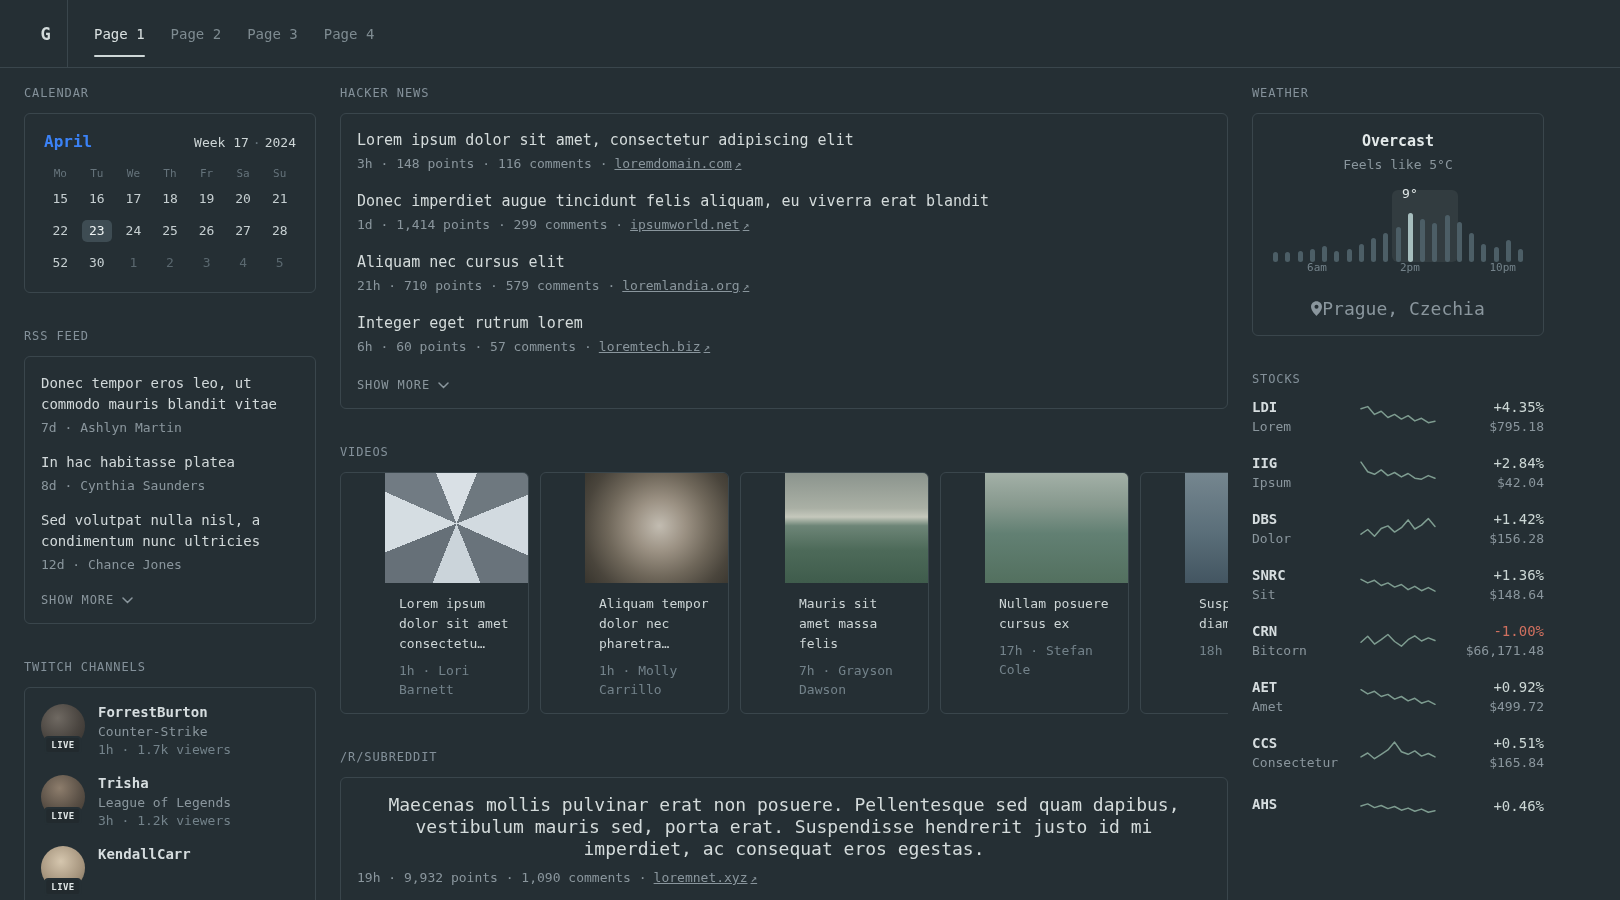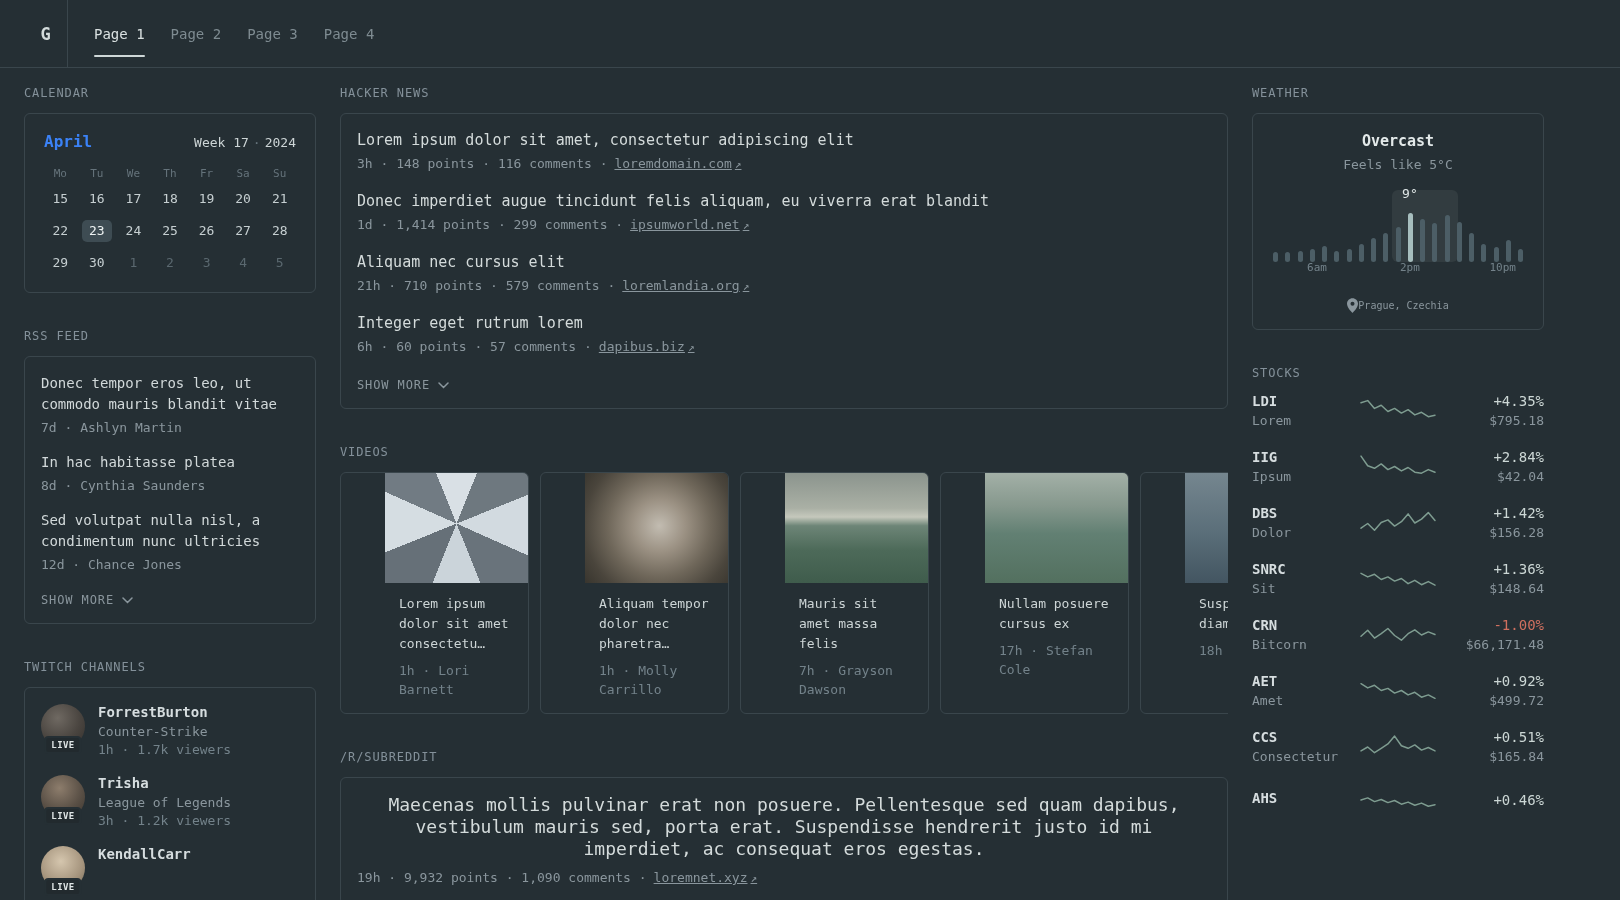--- a/index.html
+++ b/index.html
@@ -92,21 +92,21 @@
   
   .w-cond{ text-align:center; font-size:15px; font-weight:700; color:#e3e9e9; margin-top:2px; }
   .w-feels{ text-align:center; font-size:13px; color:var(--muted); margin-top:7px; }
   .w-chart{ position:relative; height:92px; margin:18px 4px 0; }
   .day-region{ position:absolute; top:0; bottom:20px; background:rgba(221,235,230,0.07); border-radius:6px; }
   .bars{ position:absolute; left:0; right:0; top:12px; bottom:20px; display:flex; align-items:flex-end; justify-content:space-between; }
   .bar{ width:5px; border-radius:2.5px; background:#4c5e66; min-height:6px; }
   .bar.hl{ background:#a7bebe; }
   .w-temp{ position:absolute; top:-4px; transform:translateX(-50%); font-size:13px; color:#e0e7e7; }
   .w-time{ position:absolute; bottom:8px; transform:translateX(-50%); font-size:11px; color:var(--muted2); }
-  .w-loc{ display:flex; align-items:center; justify-content:center; gap:0; margin-top:16px; color:var(--muted); font-size:10px; }
+  .w-loc{ display:flex; align-items:center; justify-content:center; gap:0; margin-top:16px; color:var(--muted); font-size:18px; }
   .w-loc svg{ fill:var(--muted); flex:0 0 auto; }
 
   
   .stock-row{ display:flex; align-items:center; margin-top:21px; }
   .stock-row:first-child{ margin-top:10px; }
   .s-left{ flex:1 1 0; min-width:0; }
   .s-sym{ font-size:14px; font-weight:700; color:var(--text); }
   .s-name{ font-size:13px; color:var(--muted); margin-top:4px; white-space:nowrap; }
   .spark{ flex:0 0 78px; width:78px; height:30px; }
   .spark polyline{ fill:none; stroke:var(--spark); stroke-width:1.5; stroke-linejoin:round; stroke-linecap:round; }
@@ -164,21 +164,21 @@
             <span>19</span>
             <span>20</span>
             <span>21</span>
             <span>22</span>
             <span class="selected">23</span>
             <span>24</span>
             <span>25</span>
             <span>26</span>
             <span>27</span>
             <span>28</span>
-            <span>29</span>
+            <span>52</span>
             <span>30</span>
             <span class="dim">1</span>
             <span class="dim">2</span>
             <span class="dim">3</span>
             <span class="dim">4</span>
             <span class="dim">5</span>
           </div>
         </div>
       </section>
 
@@ -253,21 +253,21 @@
           <div class="hn-item">
             <a class="hn-title">Donec imperdiet augue tincidunt felis aliquam, eu viverra erat blandit</a>
             <div class="meta"><span>1d · 1,414 points · 299 comments ·</span><a class="domain"><span>ipsumworld.net</span><span class="ext">↗</span></a></div>
           </div>
           <div class="hn-item">
             <a class="hn-title">Aliquam nec cursus elit</a>
             <div class="meta"><span>21h · 710 points · 579 comments ·</span><a class="domain"><span>loremlandia.org</span><span class="ext">↗</span></a></div>
           </div>
           <div class="hn-item">
             <a class="hn-title">Integer eget rutrum lorem</a>
-            <div class="meta"><span>6h · 60 points · 57 comments ·</span><a class="domain"><span>dapibus.biz</span><span class="ext">↗</span></a></div>
+            <div class="meta"><span>6h · 60 points · 57 comments ·</span><a class="domain"><span>loremtech.biz</span><span class="ext">↗</span></a></div>
           </div>
           <button class="show-more">
             <span>SHOW MORE</span>
             <svg class="chev" width="11" height="7" viewBox="0 0 11 7">
                 <path d="M1 1 L5.5 5.5 L10 1"></path>
               </svg>
           </button>
         </div>
       </section>
 

